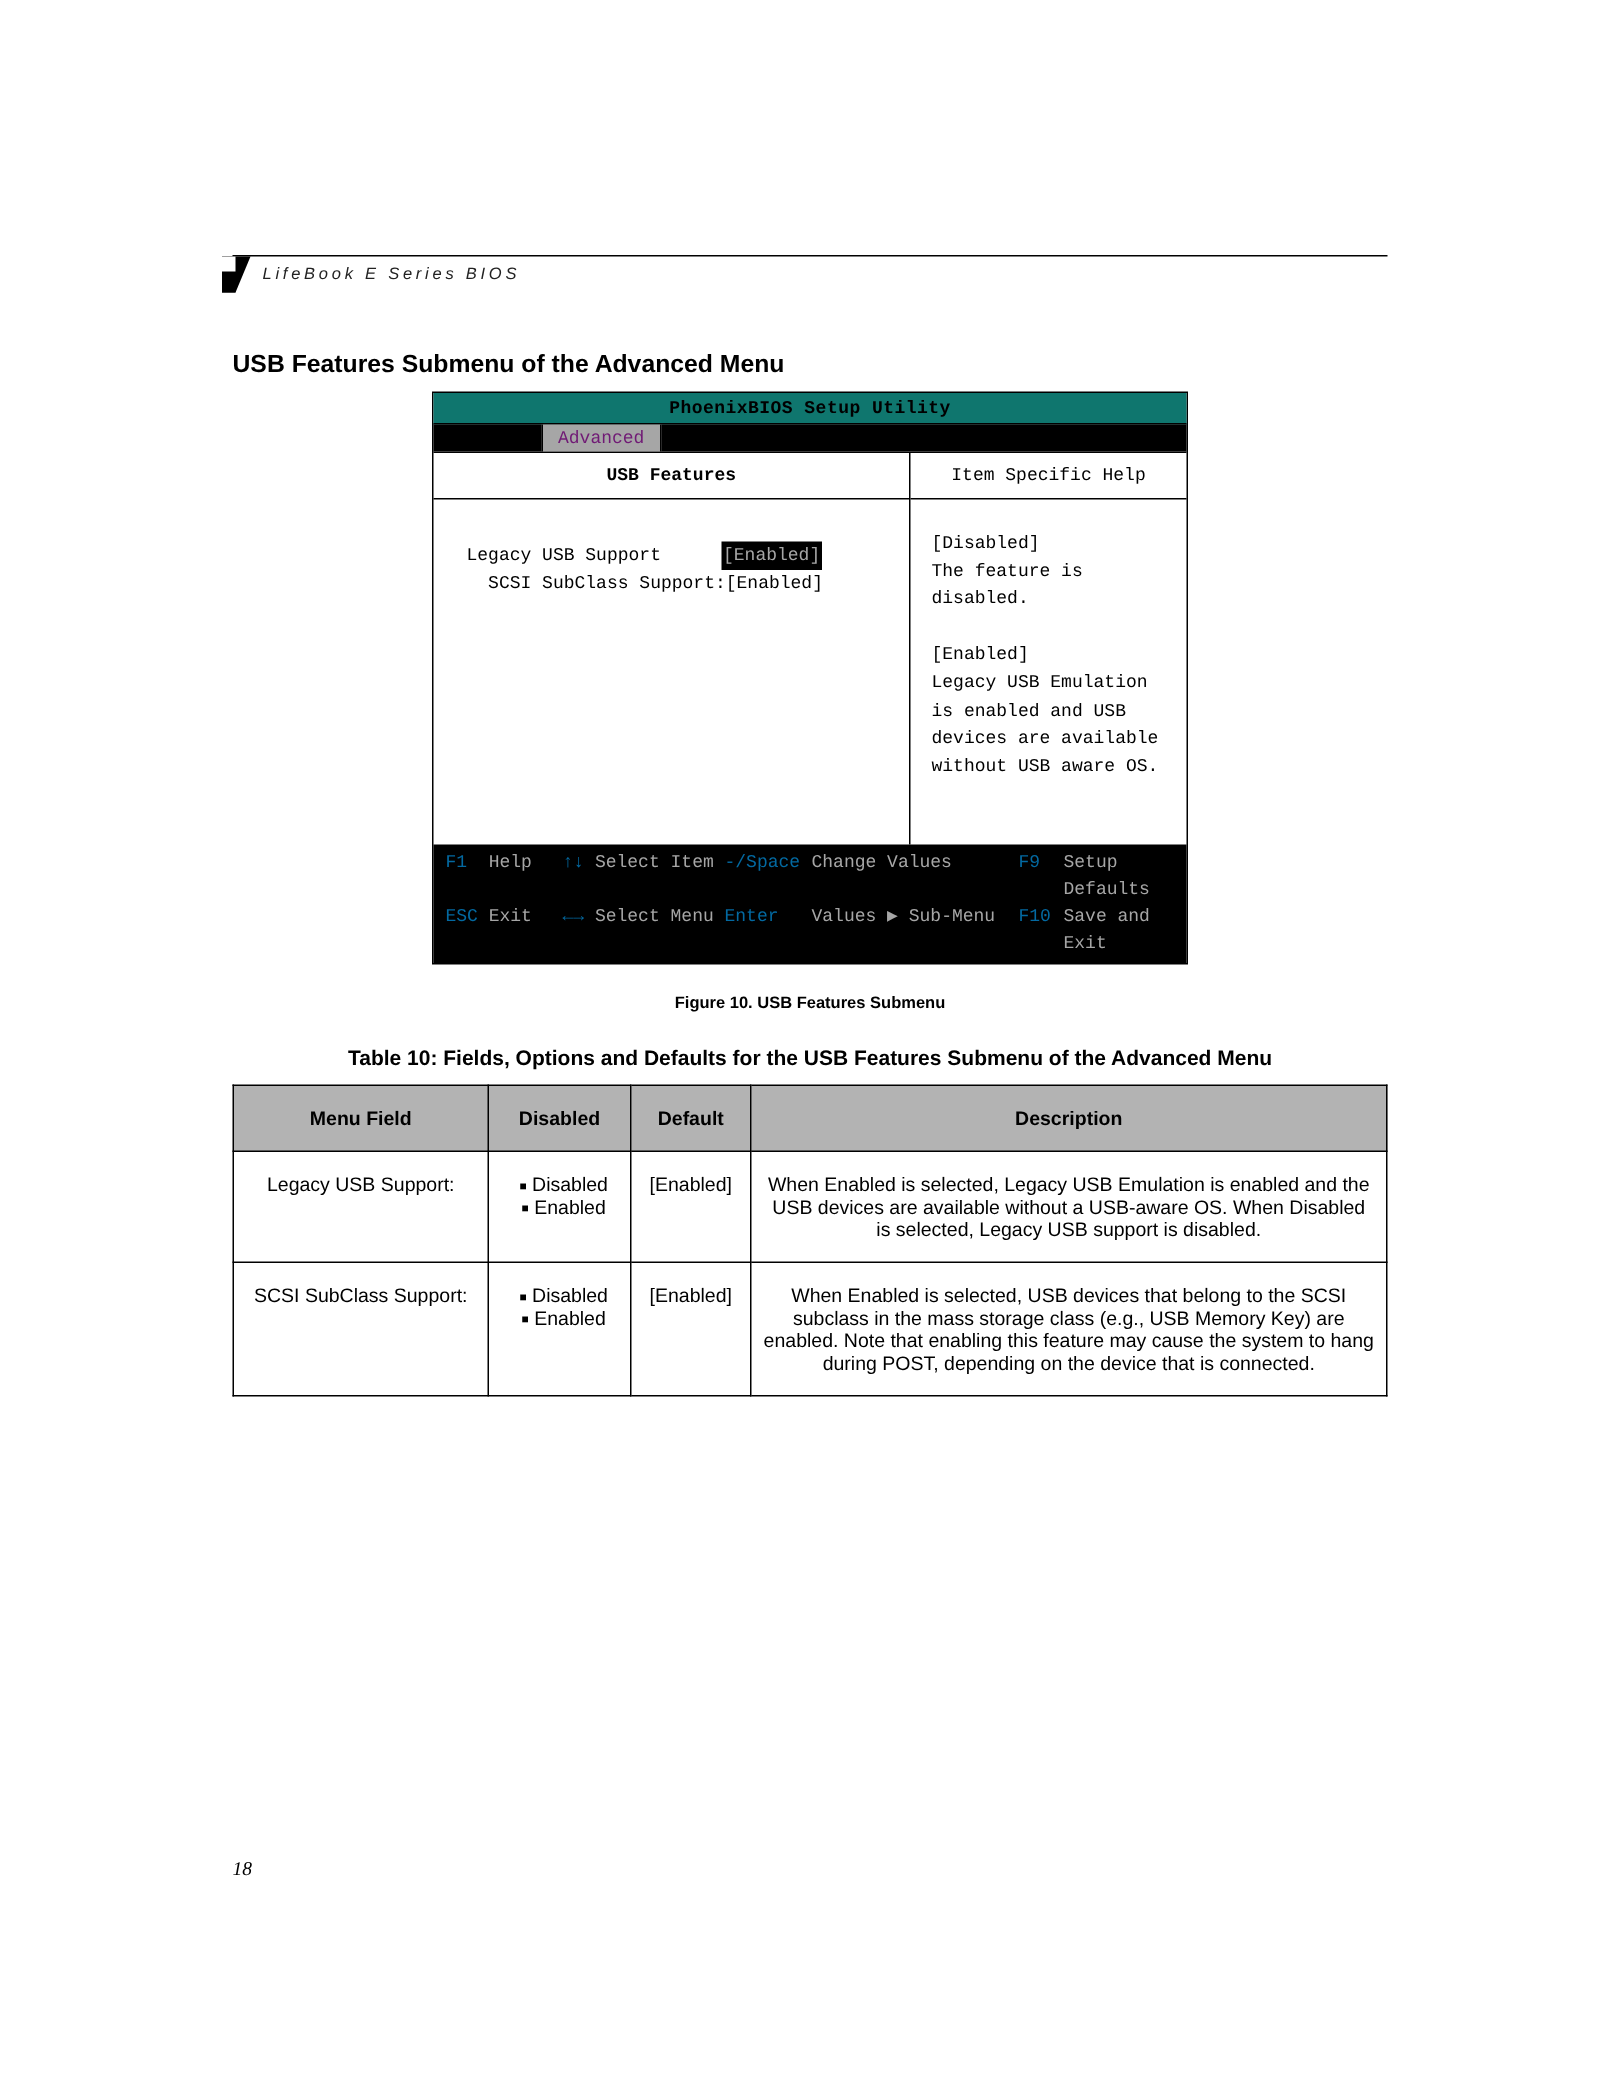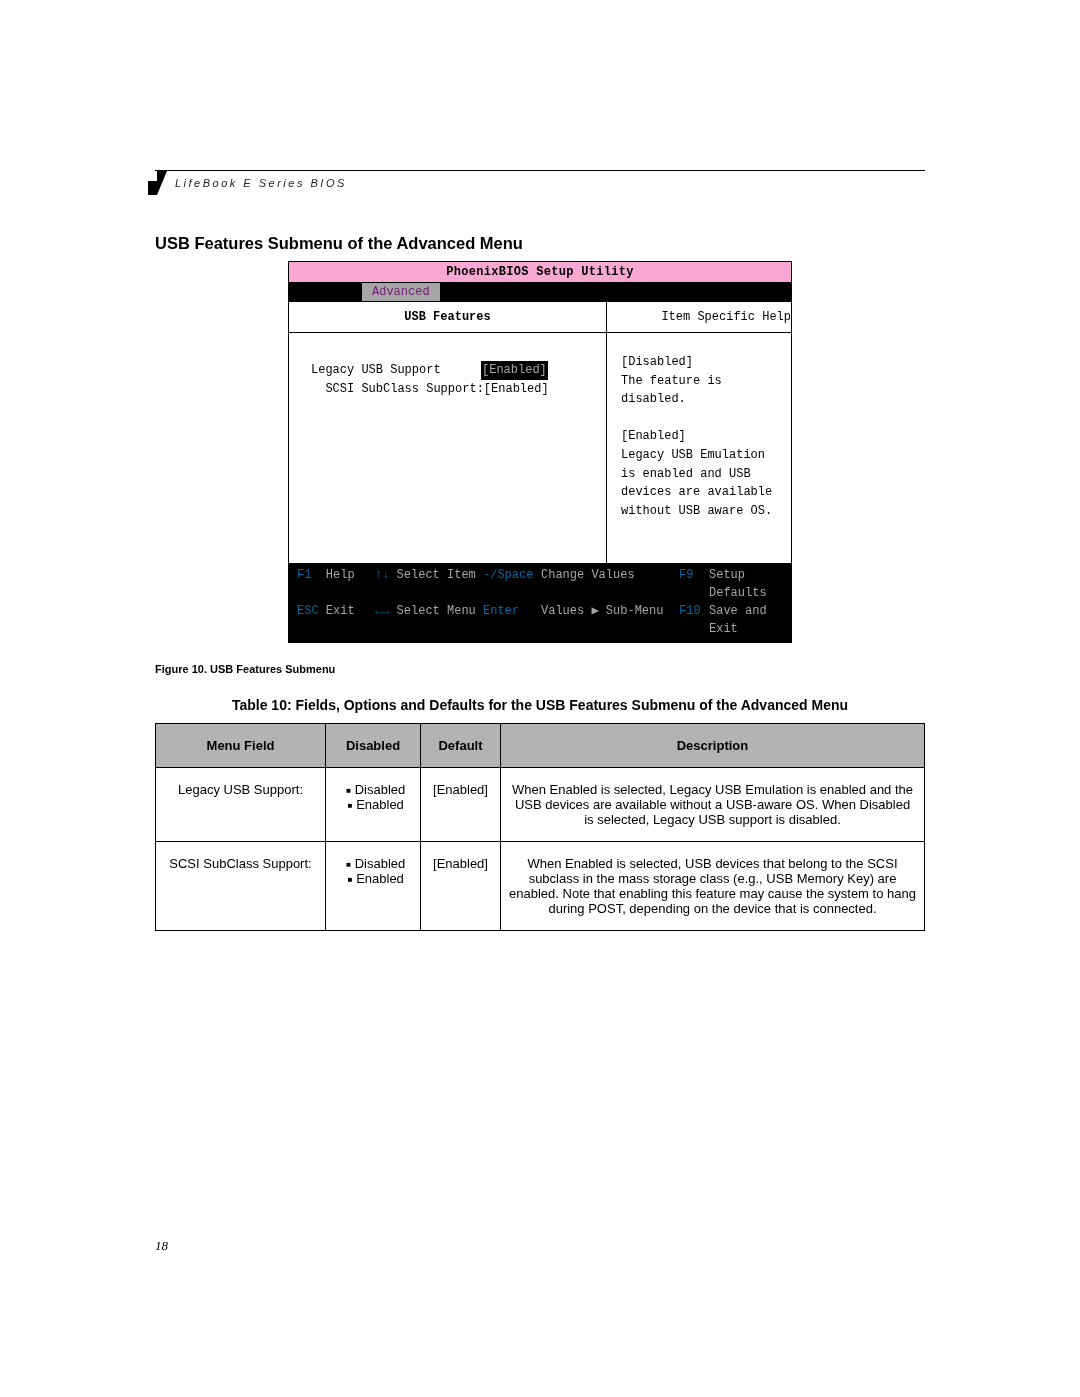--- a/index.html
+++ b/index.html
@@ -64,21 +64,21 @@
   
   .bios-wrap {
     width: 504px;
     margin: 0 auto 20px auto;
     border: 1px solid #000;
     font-family: 'Courier New', monospace;
     font-size: 12px;
     color: #000;
   }
   .bios-title {
-    background: #f9a8d4;
+    background: #0f766e;
     text-align: center;
     font-weight: bold;
     padding: 3px 0;
     border-bottom: 1px solid #000;
     letter-spacing: 0.3px;
   }
   .bios-menubar {
     background: #000;
     height: 18px;
     position: relative;
@@ -116,21 +116,21 @@
   .bios-row { display:flex; }
   .bios-label { flex: 0 0 170px; white-space: pre; }
   .bios-val-sel {
     background:#000; color:#a6a6a6;
     padding: 0 1px;
   }
   .bios-right {
     flex: 1;
   }
   .bios-right-head {
-    text-align: right;
+    text-align: center;
     padding: 8px 0;
     border-bottom: 1px solid #000;
   }
   .bios-right-content {
     padding: 20px 14px 10px 14px;
     height: 230px;
     line-height: 1.55;
   }
   .bios-footer {
     background: #000;
@@ -143,20 +143,21 @@
   .bf-c1{flex:0 0 78px;}
   .bf-c2{flex:0 0 108px;}
   .bf-c3{flex:0 0 58px;}
   .bf-c4{flex:0 0 138px;}
   .bf-c5{flex:0 0 30px;}
   .bf-c6{flex:1;}
   .fig-caption {
     font-family: Arial, sans-serif;
     font-weight: bold;
     font-size: 11px;
+    text-align: center;
     margin: 10px 0 22px 0;
   }
   .table-caption {
     font-family: Arial, sans-serif;
     font-weight: bold;
     font-size: 14px;
     text-align: center;
     margin-bottom: 10px;
   }
   table.spec {

